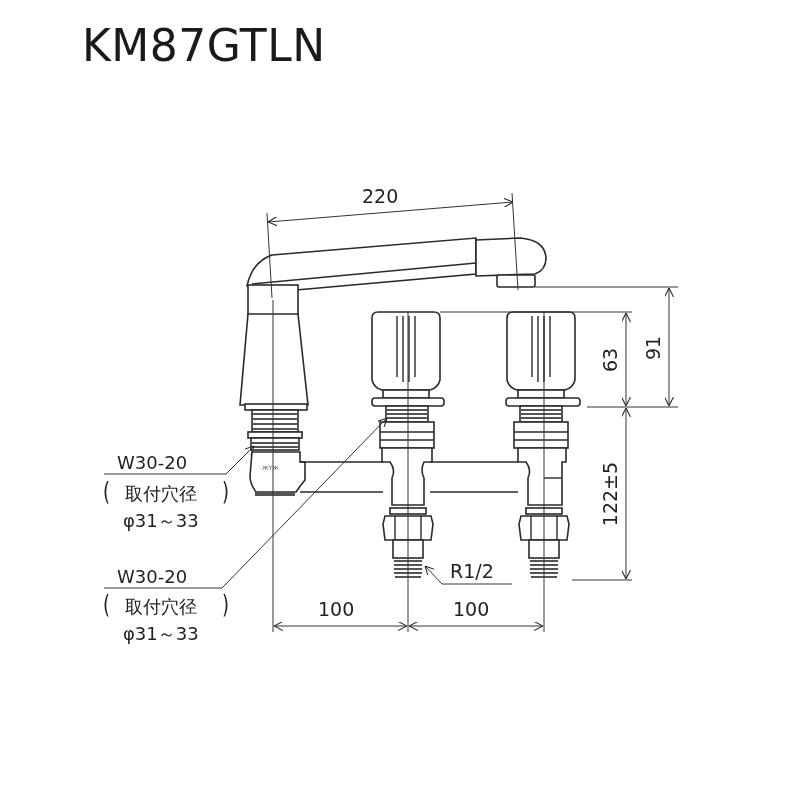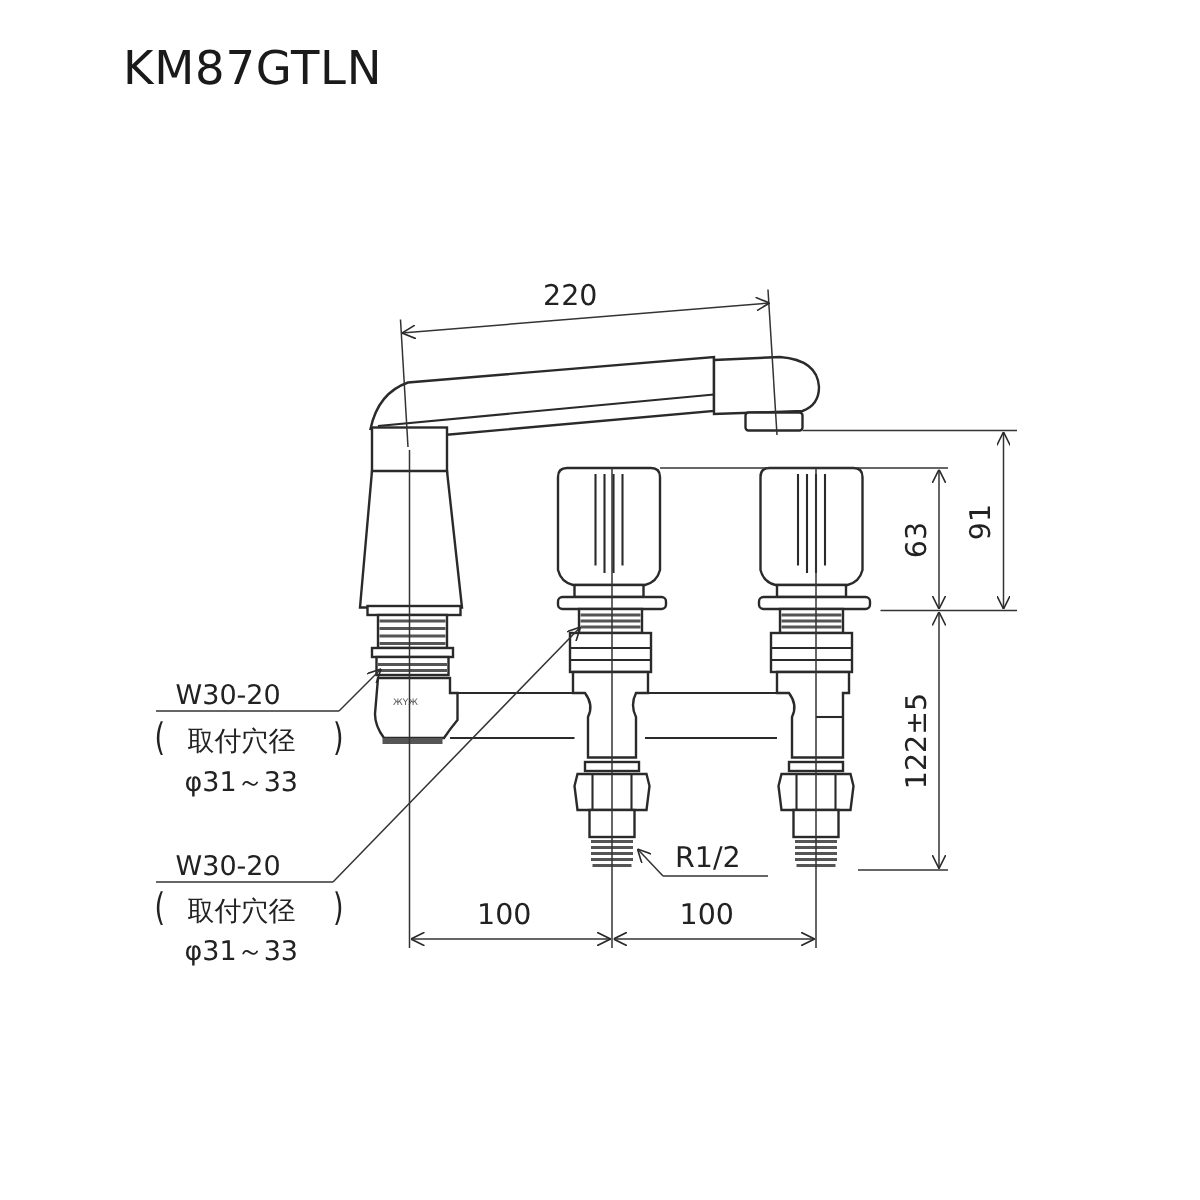--- a/index.html
+++ b/index.html
@@ -1,17 +1,17 @@
 <!DOCTYPE html>
 <html><head>
 <meta charset="utf-8">
 <style>
   html, body { margin: 0; padding: 0; background: #ffffff; }
   body { width: 800px; height: 800px; position: relative; overflow: hidden; font-family: "DejaVu Sans", "Liberation Sans", sans-serif; color: #222; }
-  .title { position: absolute; left: 82px; top: 18px; font-size: 31px; font-weight: 400; letter-spacing: 0.5px; color: #1a1a1a; line-height: 56px; font-family: "DejaVu Sans", sans-serif; }
+  .title { position: absolute; left: 82px; top: 18px; font-size: 44px; font-weight: 400; letter-spacing: 0.5px; color: #1a1a1a; line-height: 56px; font-family: "DejaVu Sans", sans-serif; }
   svg.drawing { position: absolute; left: 0; top: 0; }
   .ln { stroke: #2a2a2a; stroke-width: 1.4; fill: none; }
   .thin { stroke: #333; stroke-width: 1; fill: none; }
   .part { stroke: #2a2a2a; stroke-width: 1.6; fill: #fff; }
   .fillg { fill: #555; }
   .dim-text { font-family: "DejaVu Sans", sans-serif; font-size: 19px; fill: #222; }
   .note-text { font-family: "DejaVu Sans", sans-serif; font-size: 18px; fill: #222; }
 </style>
 </head>
 <body>

